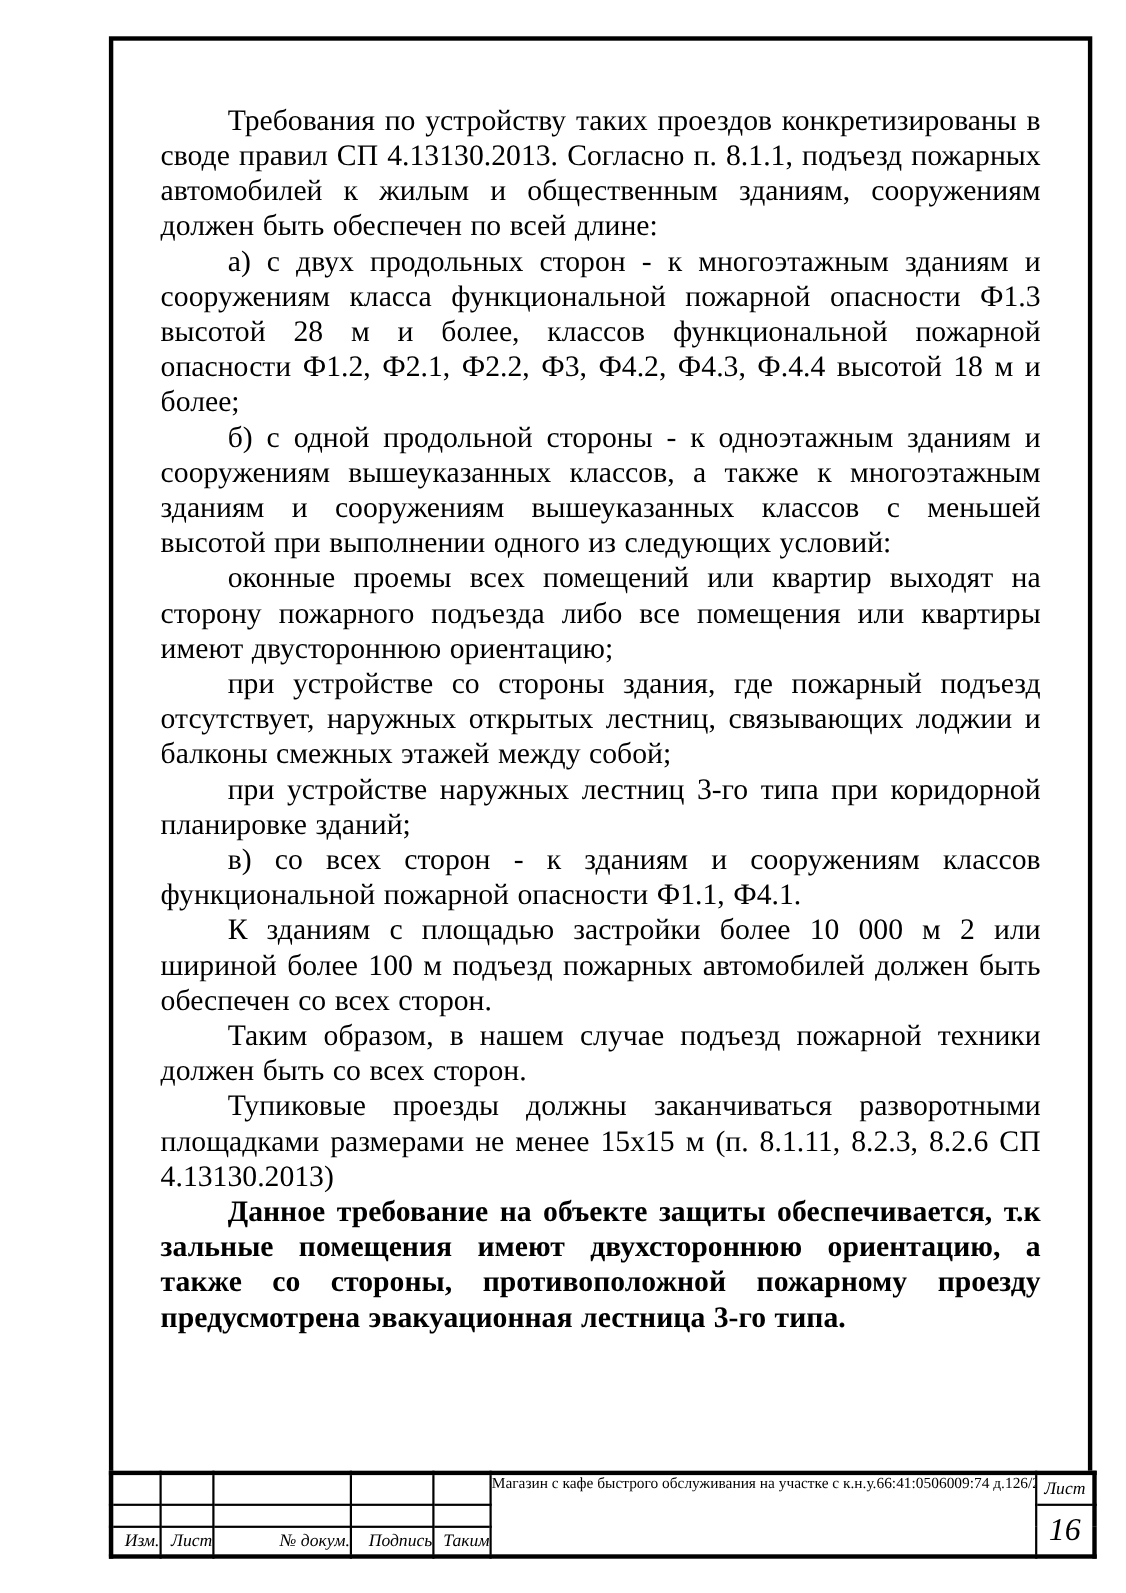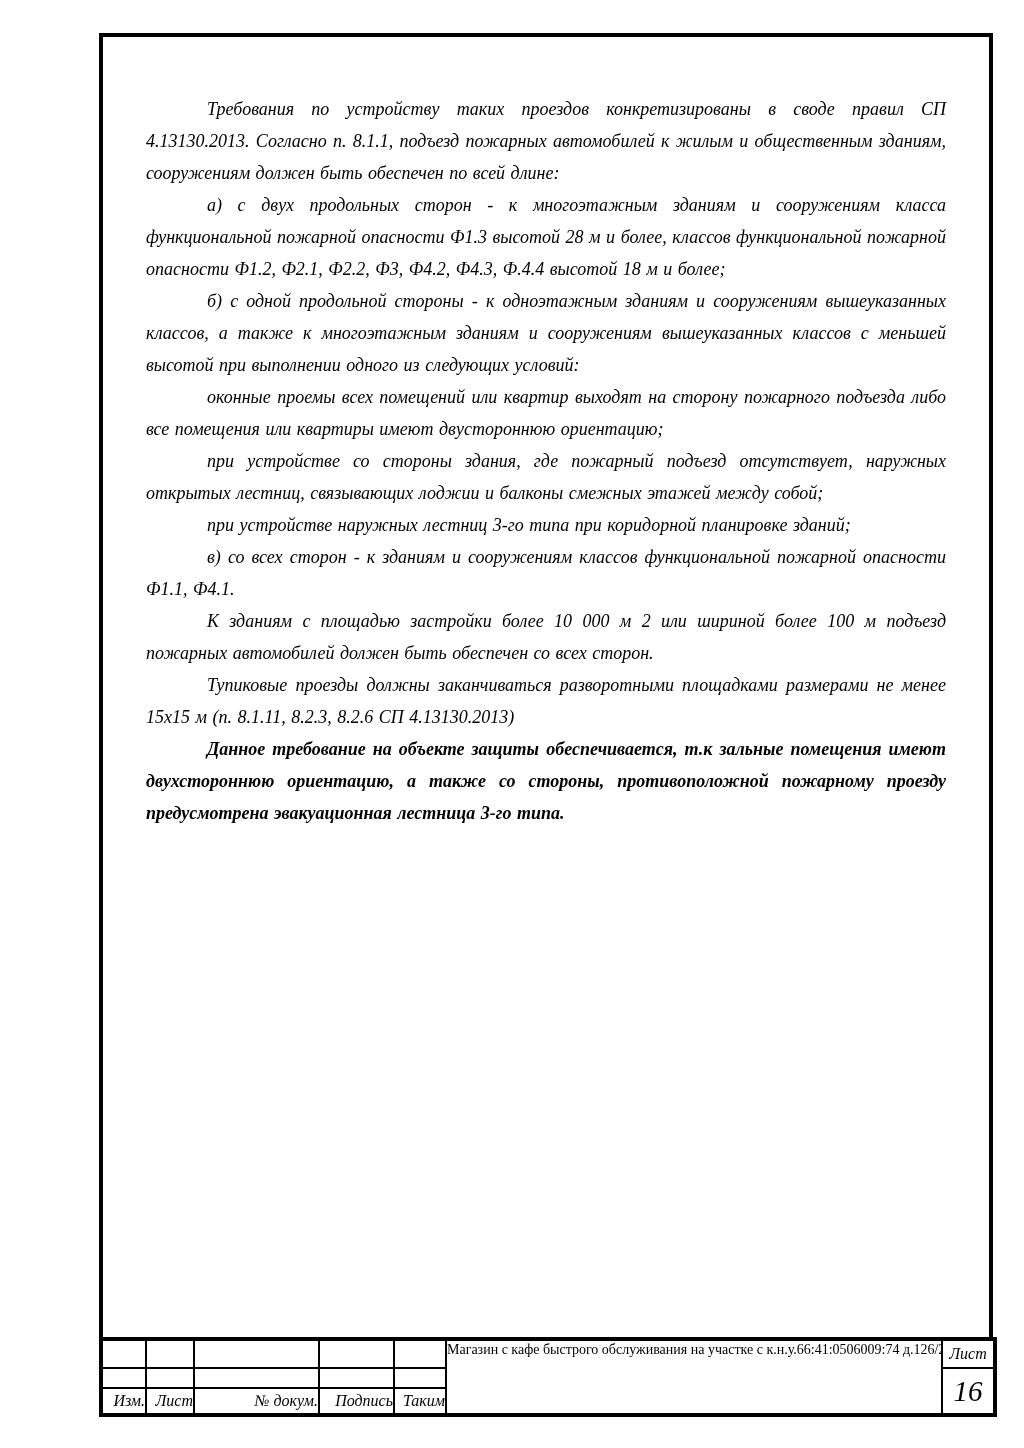--- a/index.html
+++ b/index.html
@@ -26,26 +26,25 @@
     box-sizing: border-box;
   }
   .content {
     position: absolute;
     left: 146px;
     top: 93px;
     width: 800px;
   }
   .content p {
     margin: 0;
-    font-size: 18px;
+    font-size: 27px;
     line-height: 32px;
     text-align: justify;
     text-indent: 61px;
     word-spacing: 1px;
-    font-style: italic;
   }
   .content p.bold {
     font-weight: bold;
   }
   
   table.titleblock {
     position: absolute;
     left: 99px;
     top: 1337px;
     width: 894px;
@@ -102,20 +101,21 @@
 
   <div class="content">
     <p>Требования по устройству таких проездов конкретизированы в своде правил СП 4.13130.2013. Согласно п. 8.1.1, подъезд пожарных автомобилей к жилым и общественным зданиям, сооружениям должен быть обеспечен по всей длине:</p>
     <p>а) с двух продольных сторон - к многоэтажным зданиям и сооружениям класса функциональной пожарной опасности Ф1.3 высотой 28 м и более, классов функциональной пожарной опасности Ф1.2, Ф2.1, Ф2.2, Ф3, Ф4.2, Ф4.3, Ф.4.4 высотой 18 м и более;</p>
     <p>б) с одной продольной стороны - к одноэтажным зданиям и сооружениям вышеуказанных классов, а также к многоэтажным зданиям и сооружениям вышеуказанных классов с меньшей высотой при выполнении одного из следующих условий:</p>
     <p>оконные проемы всех помещений или квартир выходят на сторону пожарного подъезда либо все помещения или квартиры имеют двустороннюю ориентацию;</p>
     <p>при устройстве со стороны здания, где пожарный подъезд отсутствует, наружных открытых лестниц, связывающих лоджии и балконы смежных этажей между собой;</p>
     <p>при устройстве наружных лестниц 3-го типа при коридорной планировке зданий;</p>
     <p>в) со всех сторон - к зданиям и сооружениям классов функциональной пожарной опасности Ф1.1, Ф4.1.</p>
     <p>К зданиям с площадью застройки более 10 000 м 2 или шириной более 100 м подъезд пожарных автомобилей должен быть обеспечен со всех сторон.</p>
+    <p>Таким образом, в нашем случае подъезд  пожарной техники должен быть со всех сторон.</p>
     <p>Тупиковые проезды должны заканчиваться разворотными площадками размерами не менее 15х15 м (п. 8.1.11, 8.2.3, 8.2.6 СП 4.13130.2013)</p>
     <p class="bold">Данное требование на объекте защиты обеспечивается, т.к зальные помещения имеют двухстороннюю ориентацию, а также со стороны, противоположной пожарному проезду предусмотрена эвакуационная лестница 3-го типа.</p>
   </div>
 
   <table class="titleblock">
     <colgroup>
       <col style="width:45px">
       <col style="width:48px">
       <col style="width:125px">
       <col style="width:75px">

